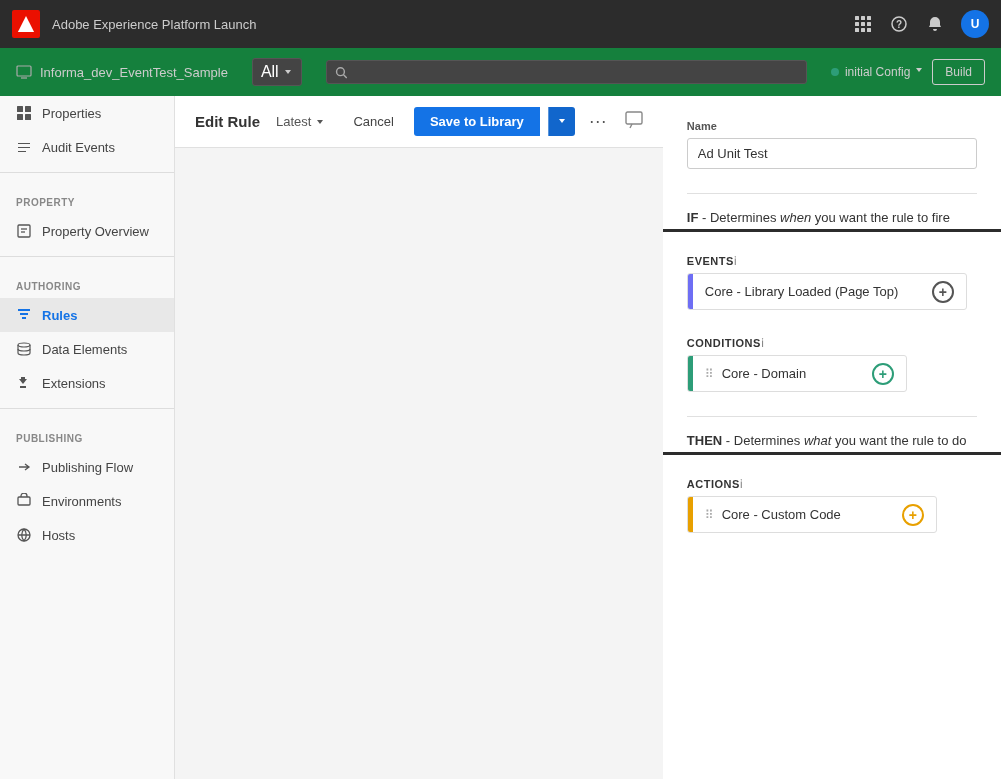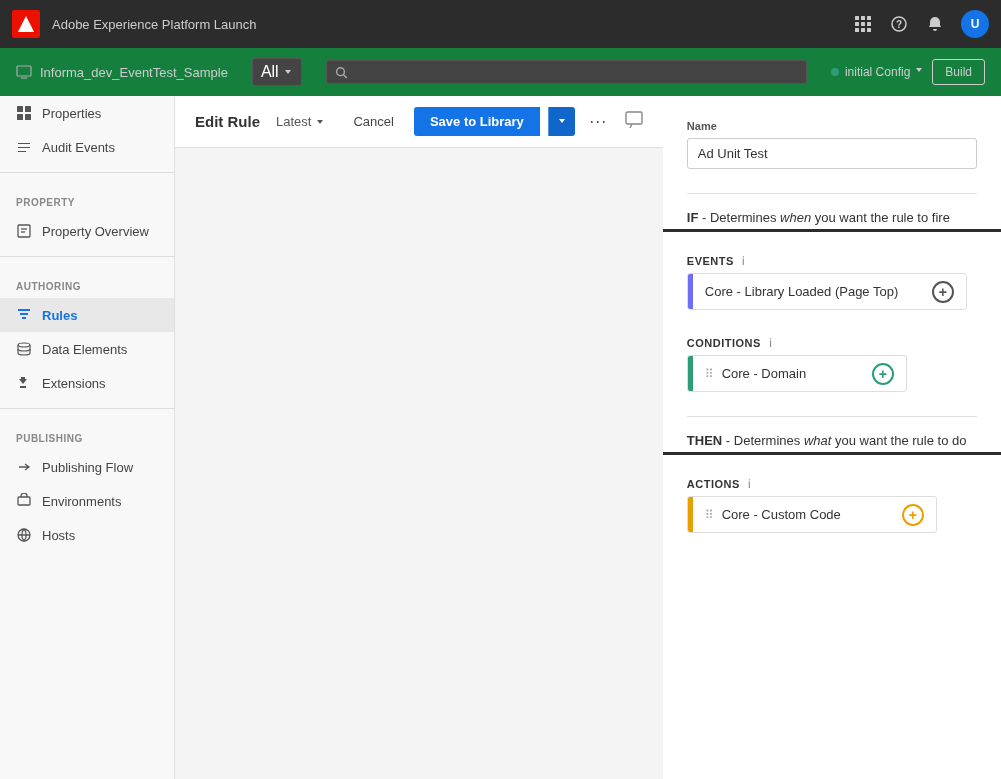--- a/index.html
+++ b/index.html
@@ -115,21 +115,21 @@
     .content { flex: 1; overflow-y: auto; padding: 24px; background: white; }
     .name-label { font-size: 11px; color: #555; margin-bottom: 6px; font-weight: 600; }
     .name-input {
       width: 290px; padding: 7px 10px; border: 1px solid #ccc; border-radius: 3px;
       font-size: 13px; outline: none; color: #333;
     }
 
     .section-divider { height: 1px; background: #e0e0e0; margin: 24px 0 16px; }
 
     .section-header {
-      display: flex; align-items: center; gap: 8px; margin-bottom: 4px;
+      display: flex; align-items: center; margin-bottom: 4px;
     }
     .section-title { font-size: 11px; font-weight: 700; color: #333; text-transform: uppercase; letter-spacing: 0.5px; }
     .section-info { color: #888; font-size: 12px; cursor: pointer; }
 
     .thick-divider { height: 3px; background: #2c2c2c; margin: 0 -24px; margin-bottom: 20px; }
 
     .if-section { margin-bottom: 8px; }
 
     .events-section, .conditions-section, .actions-section { margin-bottom: 24px; }
 

